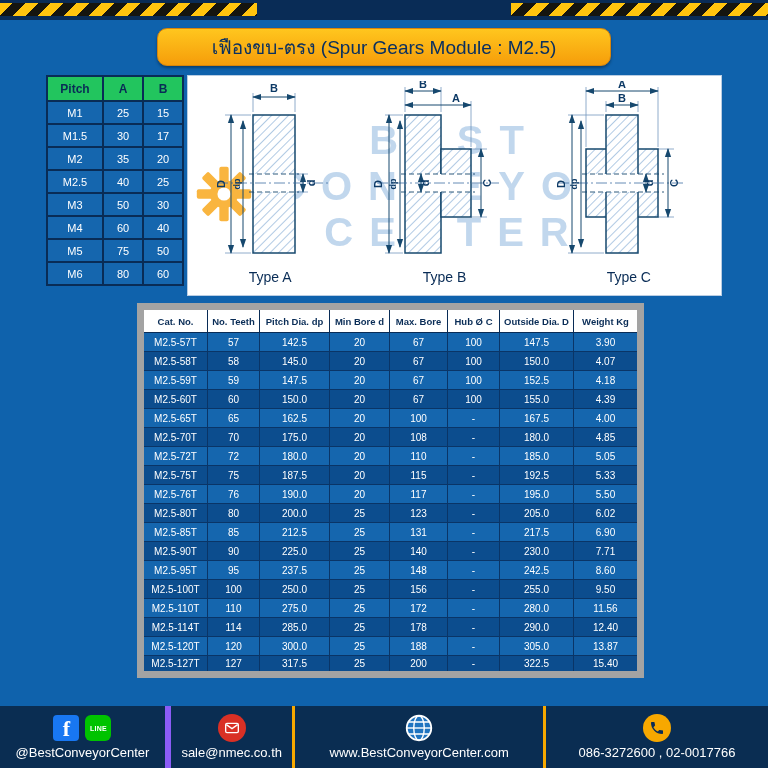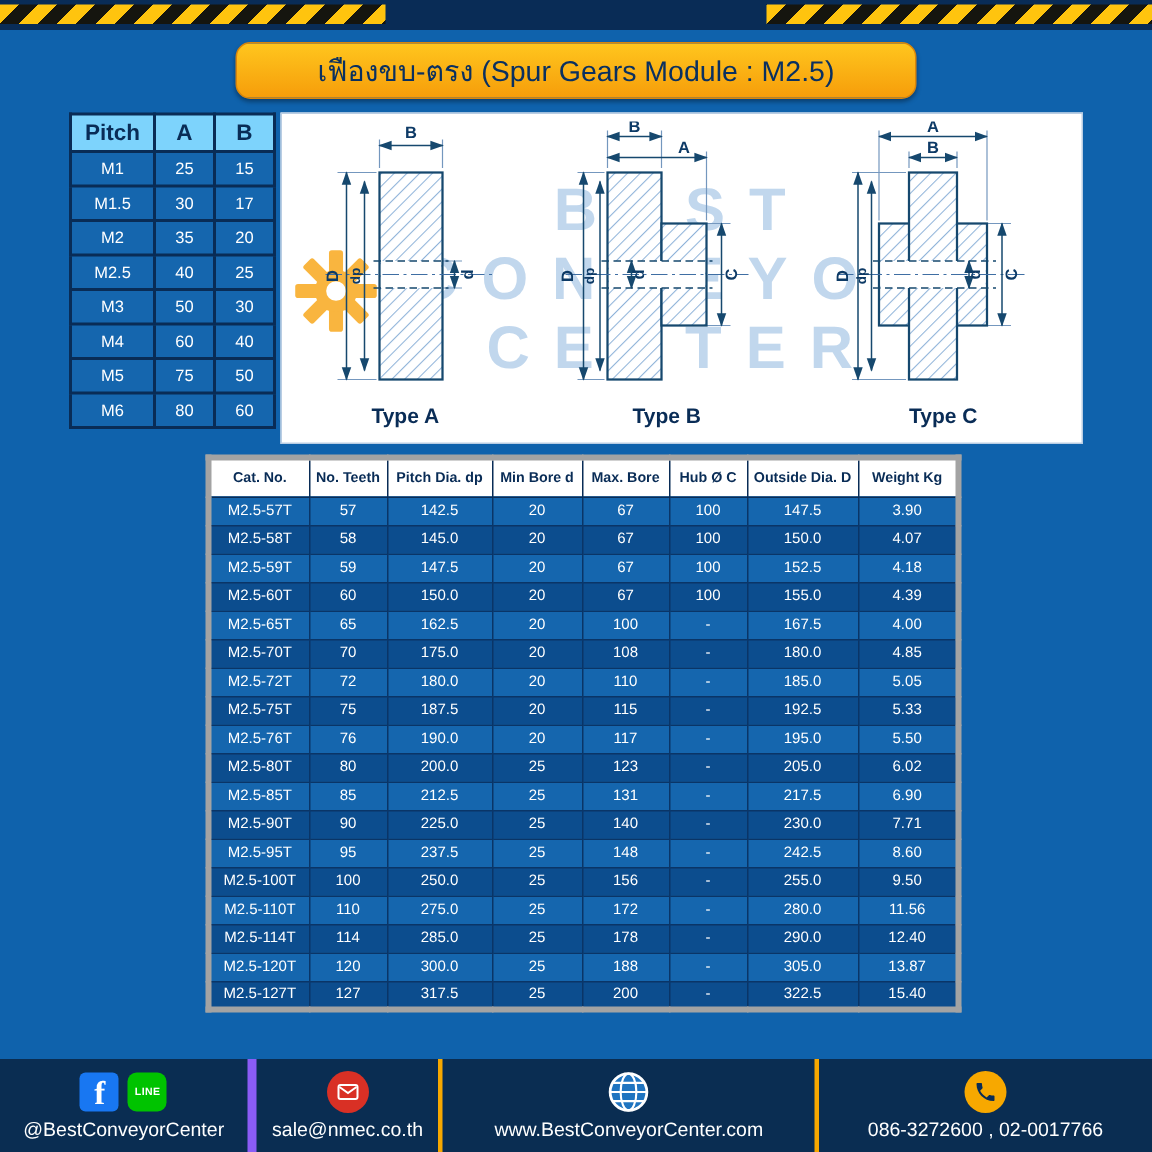--- a/index.html
+++ b/index.html
@@ -15,43 +15,43 @@
   
   .title-box{position:absolute;top:28px;left:50%;transform:translateX(-50%);width:454px;height:38px;
     background:linear-gradient(#ffc61e,#f69d0a);border:1px solid #d9850a;border-radius:10px;
     display:flex;align-items:center;justify-content:center;box-shadow:0 2px 3px rgba(0,0,0,.35)}
   .title-box span{color:#0a3060;font-weight:normal;font-size:19px;white-space:nowrap}
 
   
   table{border-collapse:collapse}
   .pitch-table{position:absolute;left:46px;top:75px;table-layout:fixed}
   .pitch-table th,.pitch-table td{border:2px solid #092c56;text-align:center;white-space:nowrap}
-  .pitch-table th{background:#7dd3fc;color:#092c56;font-size:15px;height:25px}
+  .pitch-table th{background:#22c55e;color:#092c56;font-size:12px;height:25px}
   .pitch-table td{background:#1566ae;color:#fff;font-size:11px;height:23px}
 
   
   .panel{position:absolute;left:187px;top:75px;width:535px;height:221px;background:#fff;border:1px solid #b9cde3;overflow:hidden}
   .wm{position:absolute;inset:0;display:flex;flex-direction:column;align-items:center;justify-content:center;
       z-index:0;pointer-events:none}
   .wm div{color:rgba(125,172,218,.48);font-weight:bold;font-size:40px;letter-spacing:16px;line-height:46px;white-space:nowrap}
   .wm-gear{position:absolute;left:6px;top:88px;z-index:0;opacity:.85}
   .draw-row{position:relative;z-index:1;display:flex;justify-content:space-around;align-items:flex-start;padding-top:5px;height:100%}
   .draw{display:flex;flex-direction:column;align-items:center}
-  .type-label{color:#092c56;font-weight:bold;font-size:14px;margin-top:2px}
+  .type-label{color:#092c56;font-weight:normal;font-size:14px;margin-top:2px}
   .gear-svg .ext line{stroke:#7497be;stroke-width:.8}
   .gear-svg .solid{fill:url(#hatch);stroke:#16486e;stroke-width:1.5}
   .gear-svg .bore{fill:#fff;stroke:none}
   .gear-svg .dashed line{stroke:#16486e;stroke-width:.9;stroke-dasharray:5 3}
   .gear-svg .center{stroke:#3f6ea3;stroke-width:.8;stroke-dasharray:11 3 2 3}
   .gear-svg .dim line{stroke:#16486e;stroke-width:1;marker-start:url(#arr);marker-end:url(#arr)}
   .gear-svg text{fill:#0d3a66;font-size:11px;font-weight:bold;text-anchor:middle;font-family:"Liberation Sans",sans-serif}
   .gear-svg text.sm{font-size:9px}
 
   
-  .main-table{position:absolute;left:137px;top:303px;width:500px;table-layout:fixed;border:4px solid #a3a3a3}
+  .main-table{position:absolute;left:137px;top:303px;width:500px;table-layout:fixed;border:7px solid #a3a3a3}
   .main-table th{background:#fff;color:#092c56;font-size:9.5px;font-weight:bold;border:1px solid #092c56;height:26px;padding:0 1px;white-space:nowrap}
   .main-table td{color:#fff;font-size:10px;text-align:center;border:1px solid #0a3567;height:19px;padding:0 1px;white-space:nowrap}
   .main-table tbody tr:nth-child(odd) td{background:#1566ae}
   .main-table tbody tr:nth-child(even) td{background:#0c4d8e}
 
   
   .footer{position:absolute;left:0;top:706px;width:768px;height:62px;background:#0a2d52;display:flex}
   .fsec{display:flex;flex-direction:column;align-items:center;justify-content:center;gap:3px}
   .fsec.s1{width:182px}.fsec.s2{width:140px;border-left:6px solid #8b5cf6}
   .fsec.s3{width:276px;border-left:3px solid #f7a800}.fsec.s4{width:248px;border-left:3px solid #f7a800}

